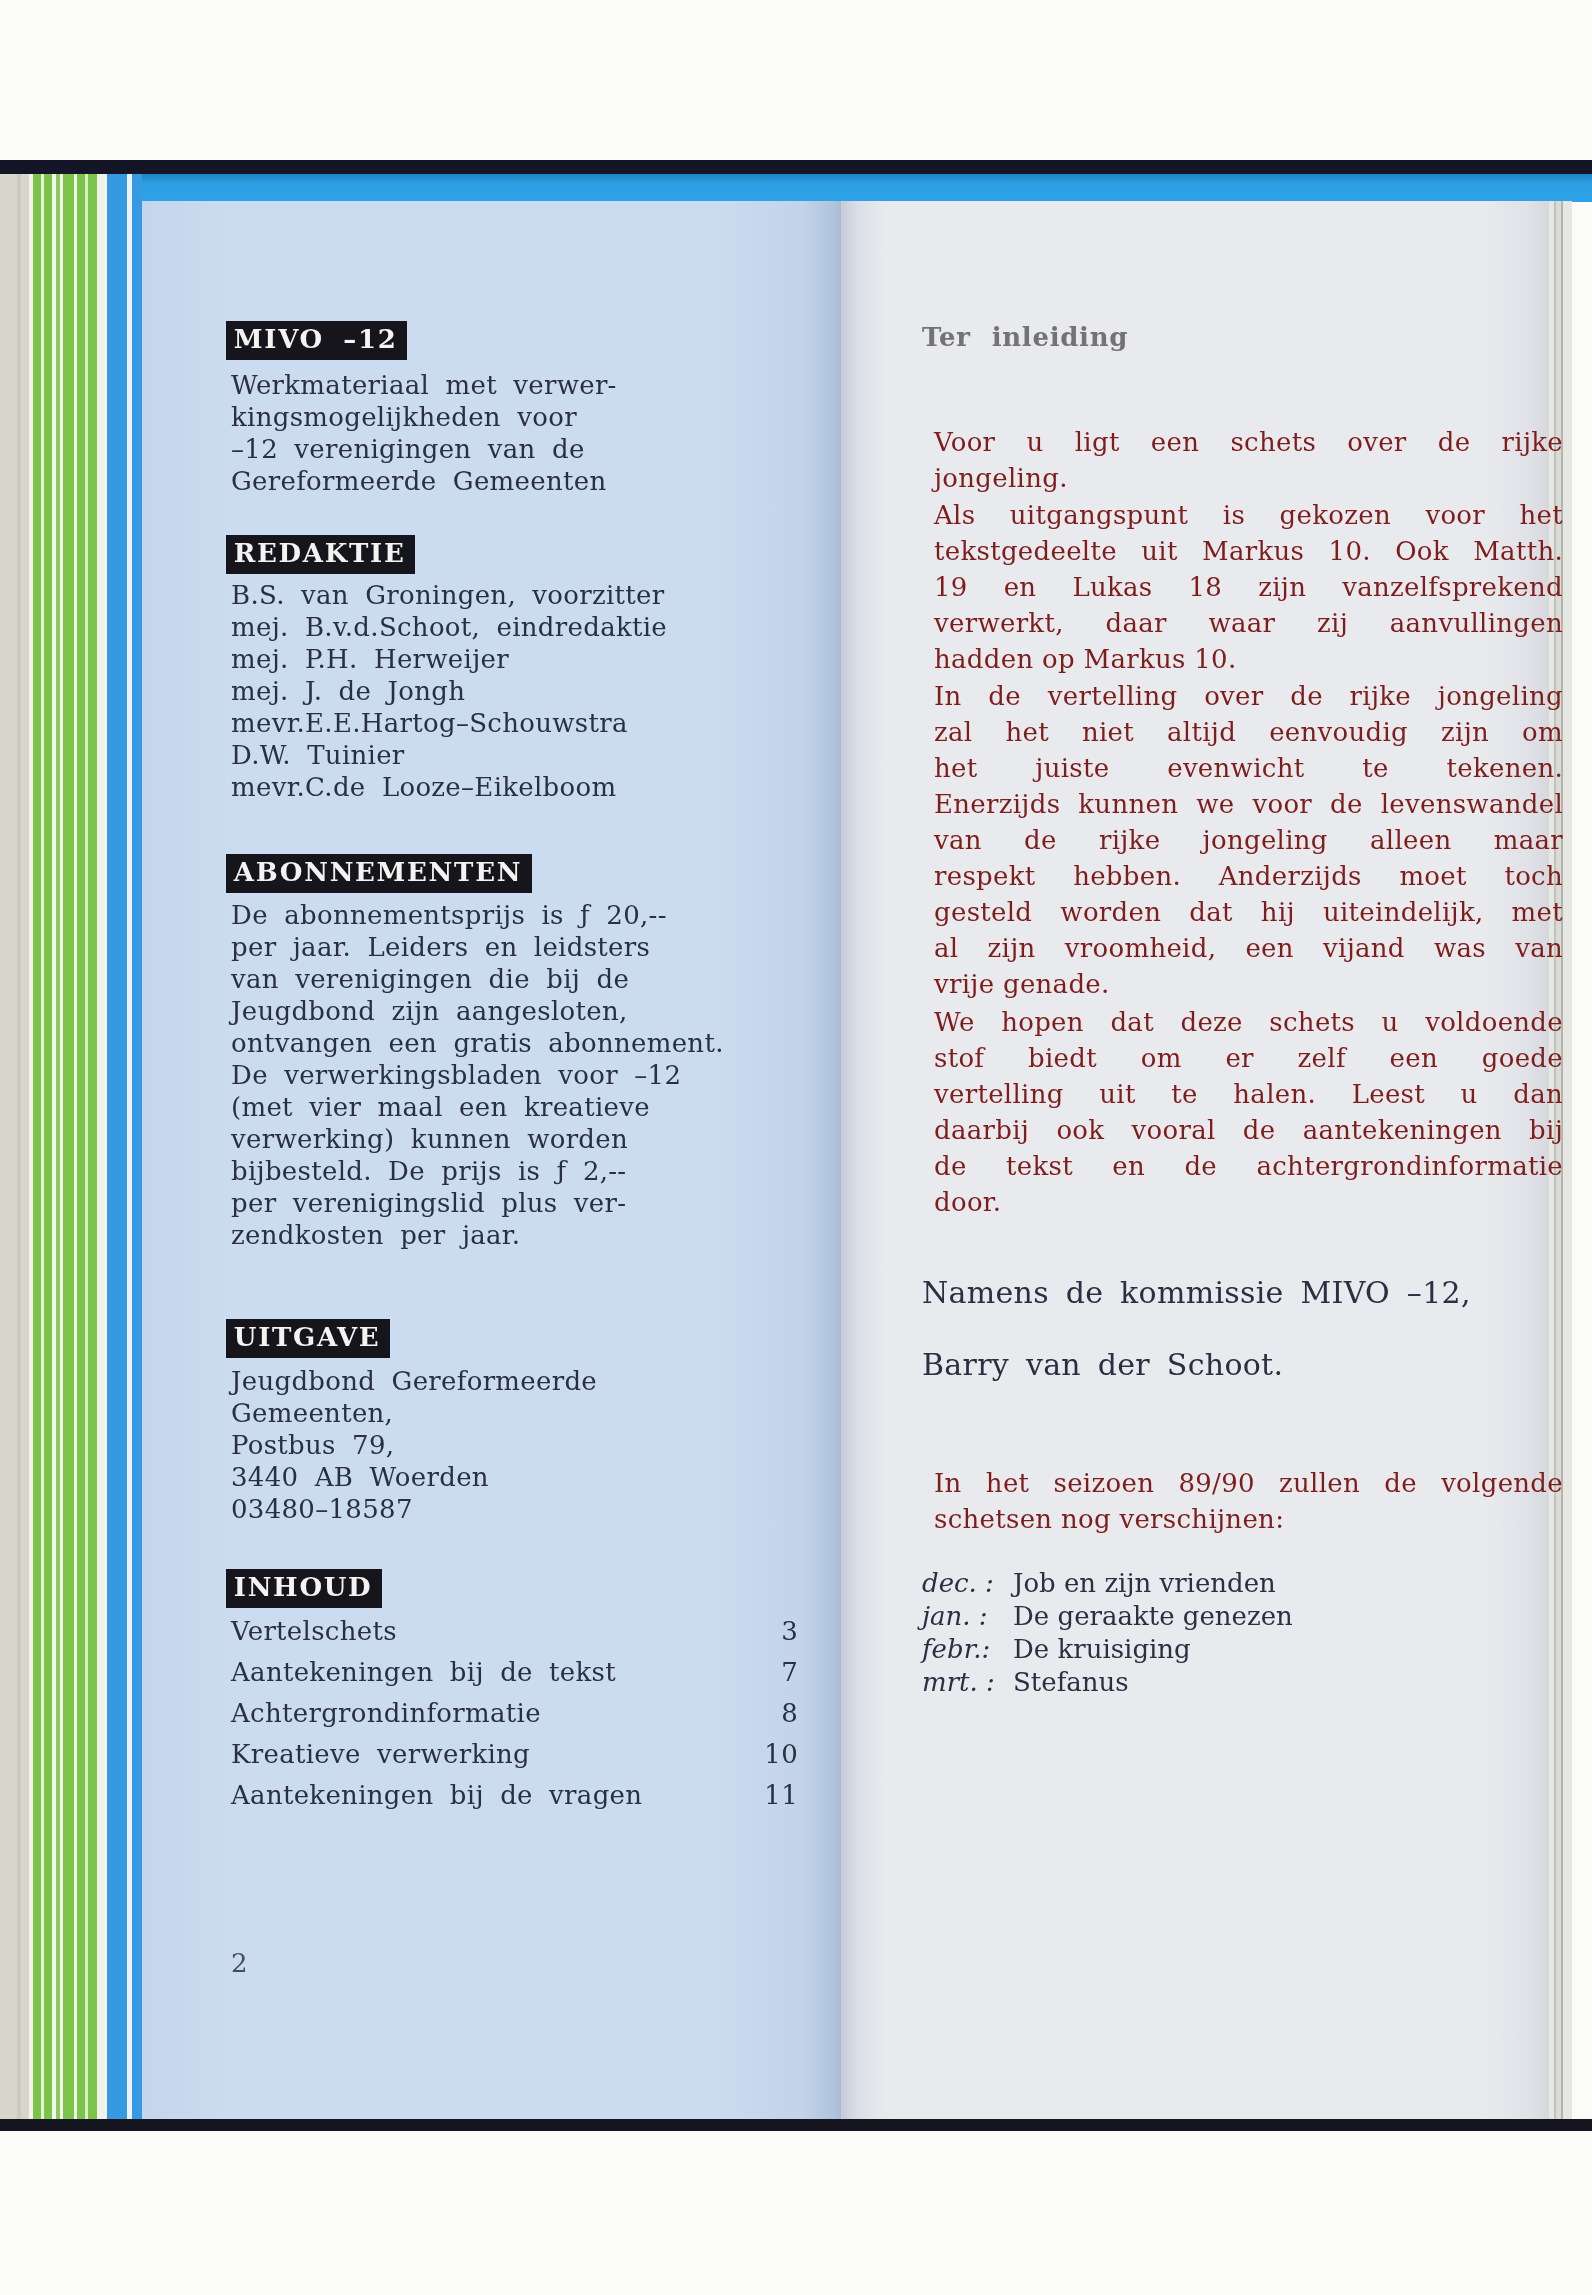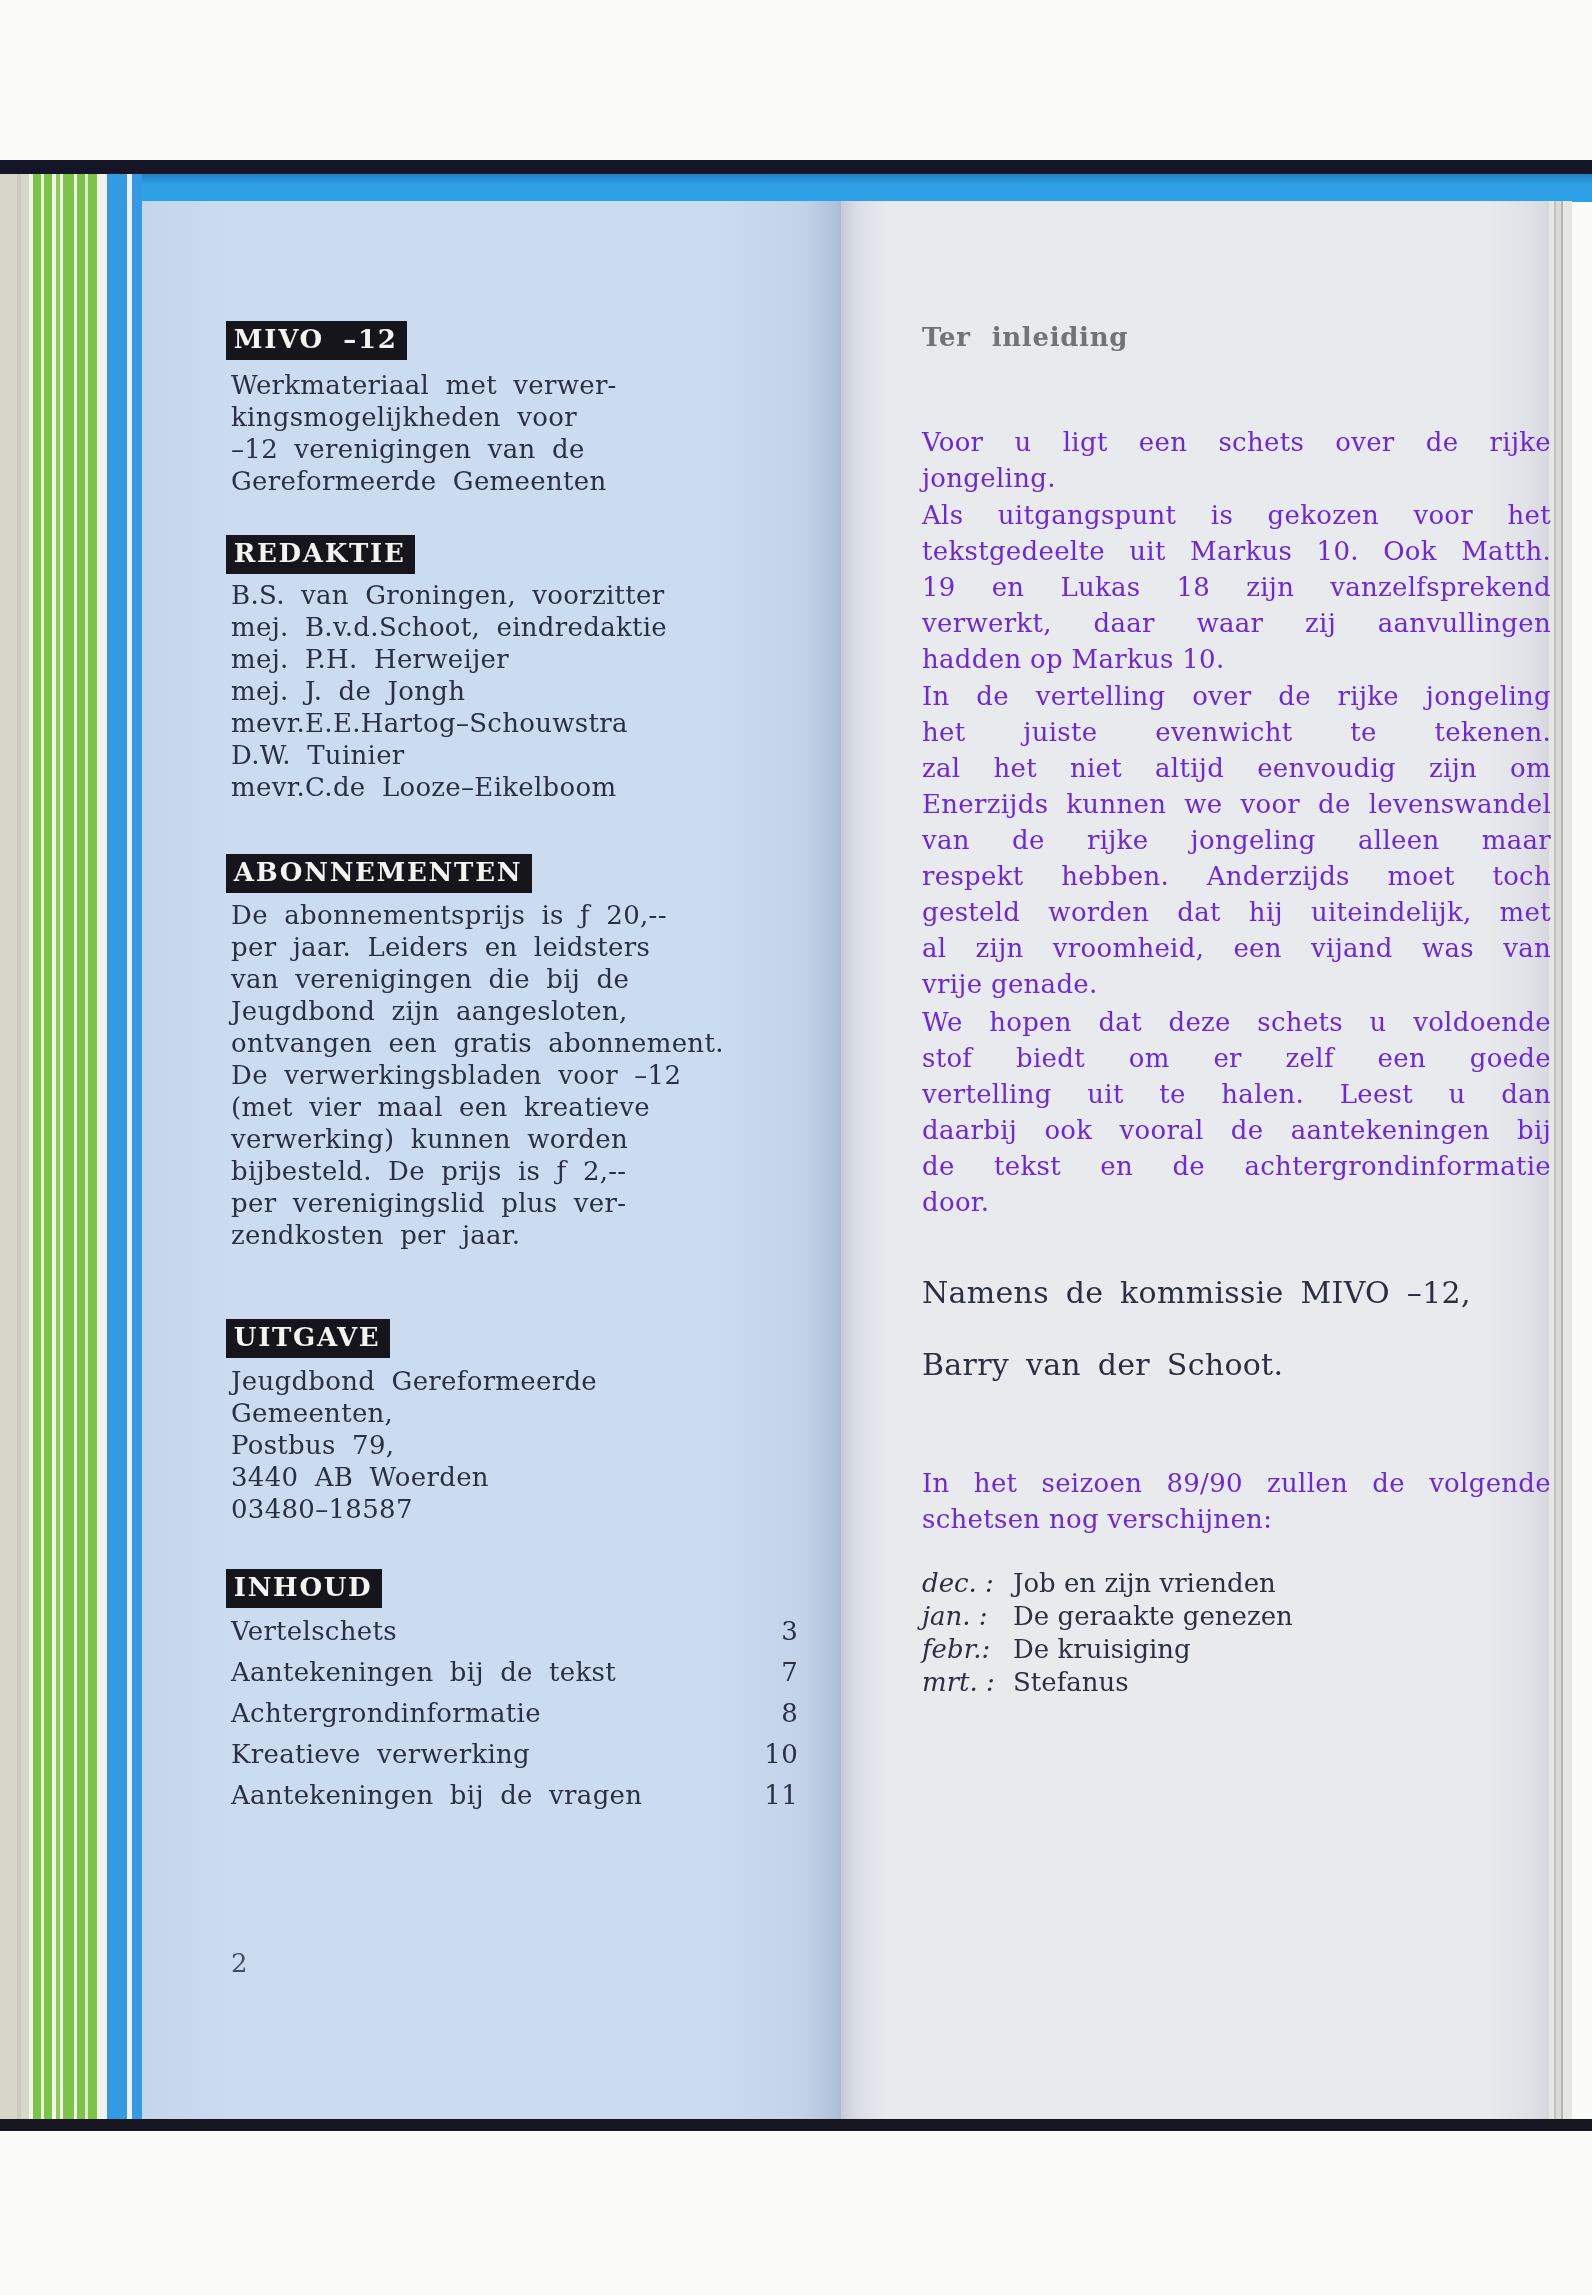--- a/index.html
+++ b/index.html
@@ -42,21 +42,21 @@
     font-weight:bold;font-size:26px;line-height:31px;padding:2.6px 9.5px 5.2px 7.8px;
     letter-spacing:1.7px;word-spacing:8.6px;white-space:nowrap;}
   .ltext{position:absolute;color:#2a3041;}
   .lline{font-size:26px;line-height:32px;letter-spacing:0.3px;word-spacing:7.8px;white-space:nowrap;}
   .irow{display:flex;justify-content:space-between;font-size:26px;line-height:41px;
     letter-spacing:0.3px;word-spacing:7.8px;}
   .pagenum{position:absolute;font-size:26px;color:#454c5a;letter-spacing:0.9px;}
 
   .rtitle{position:absolute;font-size:26px;font-weight:bold;color:#737373;
     letter-spacing:0.7px;word-spacing:11.2px;white-space:nowrap;}
-  .rpara{position:absolute;width:629px;color:#6d28d9;}
+  .rpara{position:absolute;width:629px;color:#7f1d1d;margin-left:12px;}
   .rpara div{font-size:26px;line-height:36px;letter-spacing:0.3px;
     text-align:justify;text-align-last:justify;}
   .rpara div:last-child{text-align-last:left;}
   .rline{position:absolute;font-size:30px;color:#2a3041;letter-spacing:0.3px;
     word-spacing:7px;white-space:nowrap;}
   .sched{position:absolute;color:#2a3041;}
   .srow{font-size:26px;line-height:33px;white-space:nowrap;}
   .smonth{display:inline-block;width:91px;font-style:italic;}
 </style>
 </head>
@@ -157,22 +157,22 @@
 
   <div>Als uitgangspunt is gekozen voor het</div>
       <div>tekstgedeelte uit Markus 10. Ook Matth.</div>
       <div>19 en Lukas 18 zijn vanzelfsprekend</div>
       <div>verwerkt, daar waar zij aanvullingen</div>
       <div>hadden op Markus 10.</div>
     </div>
   <div class="rpara" style="left:922px;top:518px">
 
   <div>In de vertelling over de rijke jongeling</div>
+      <div>zal het niet altijd eenvoudig zijn om</div>
       <div>het juiste evenwicht te tekenen.</div>
-      <div>zal het niet altijd eenvoudig zijn om</div>
       <div>Enerzijds kunnen we voor de levenswandel</div>
       <div>van de rijke jongeling alleen maar</div>
       <div>respekt hebben. Anderzijds moet toch</div>
       <div>gesteld worden dat hij uiteindelijk, met</div>
       <div>al zijn vroomheid, een vijand was van</div>
       <div>vrije genade.</div>
     </div>
   <div class="rpara" style="left:922px;top:844px">
 
   <div>We hopen dat deze schets u voldoende</div>

